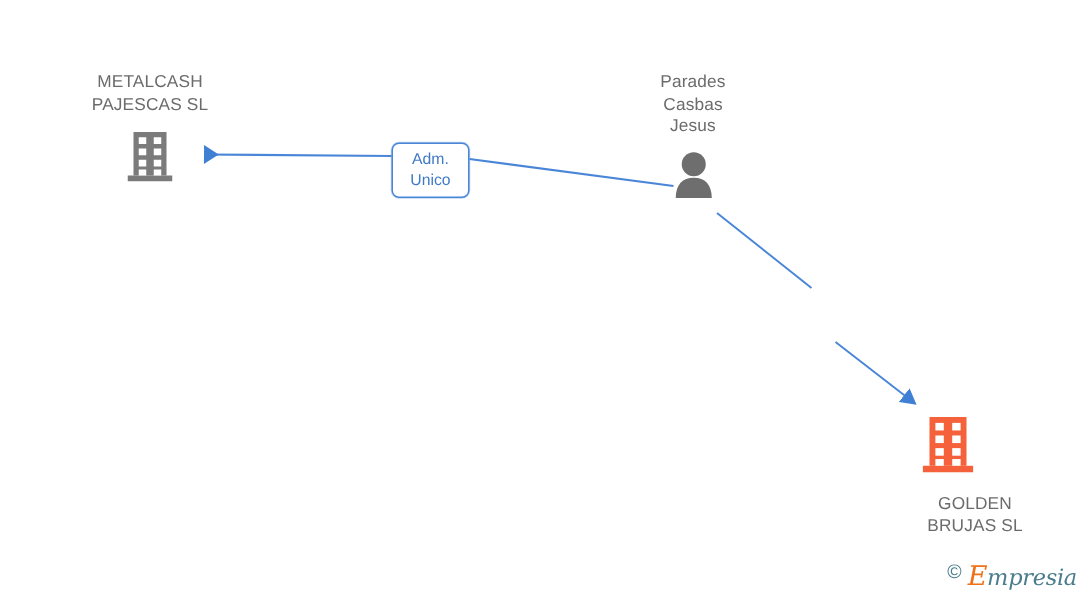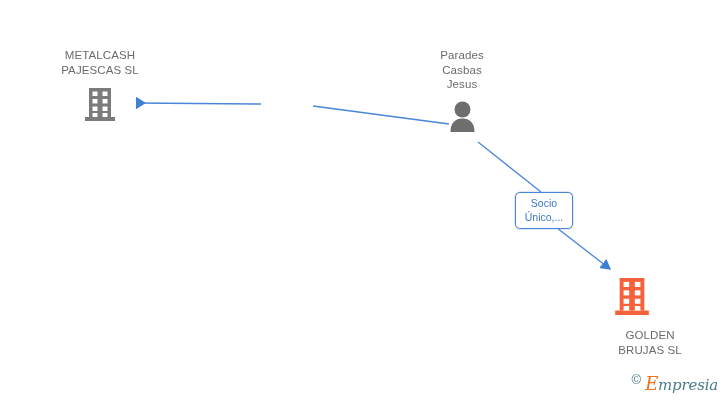--- a/index.html
+++ b/index.html
@@ -192,22 +192,22 @@
         <rect x="7.5" y="18.5" width="5" height="4.5" fill="#ffffff"></rect>
         <rect x="17.5" y="18.5" width="5" height="4.5" fill="#ffffff"></rect>
         <rect x="7.5" y="25" width="5" height="4" fill="#ffffff"></rect>
         <rect x="17.5" y="25" width="5" height="4" fill="#ffffff"></rect>
       </svg>
     </span>
     <div class="node-label">GOLDEN
 BRUJAS SL</div>
   </div>
 
-
-  <div class="edge-label" id="edge-label-socio">Socio
-Único,...</div>
+  <div class="edge-label" id="edge-label-adm">Adm.
+Unico</div>
+
 
   <div id="watermark">
     <span class="wm-copy">©</span>
     <span class="wm-brand"><span class="wm-initial">E</span><span>mpresia</span></span>
   </div>
 
 </div>
 
 </body></html>

